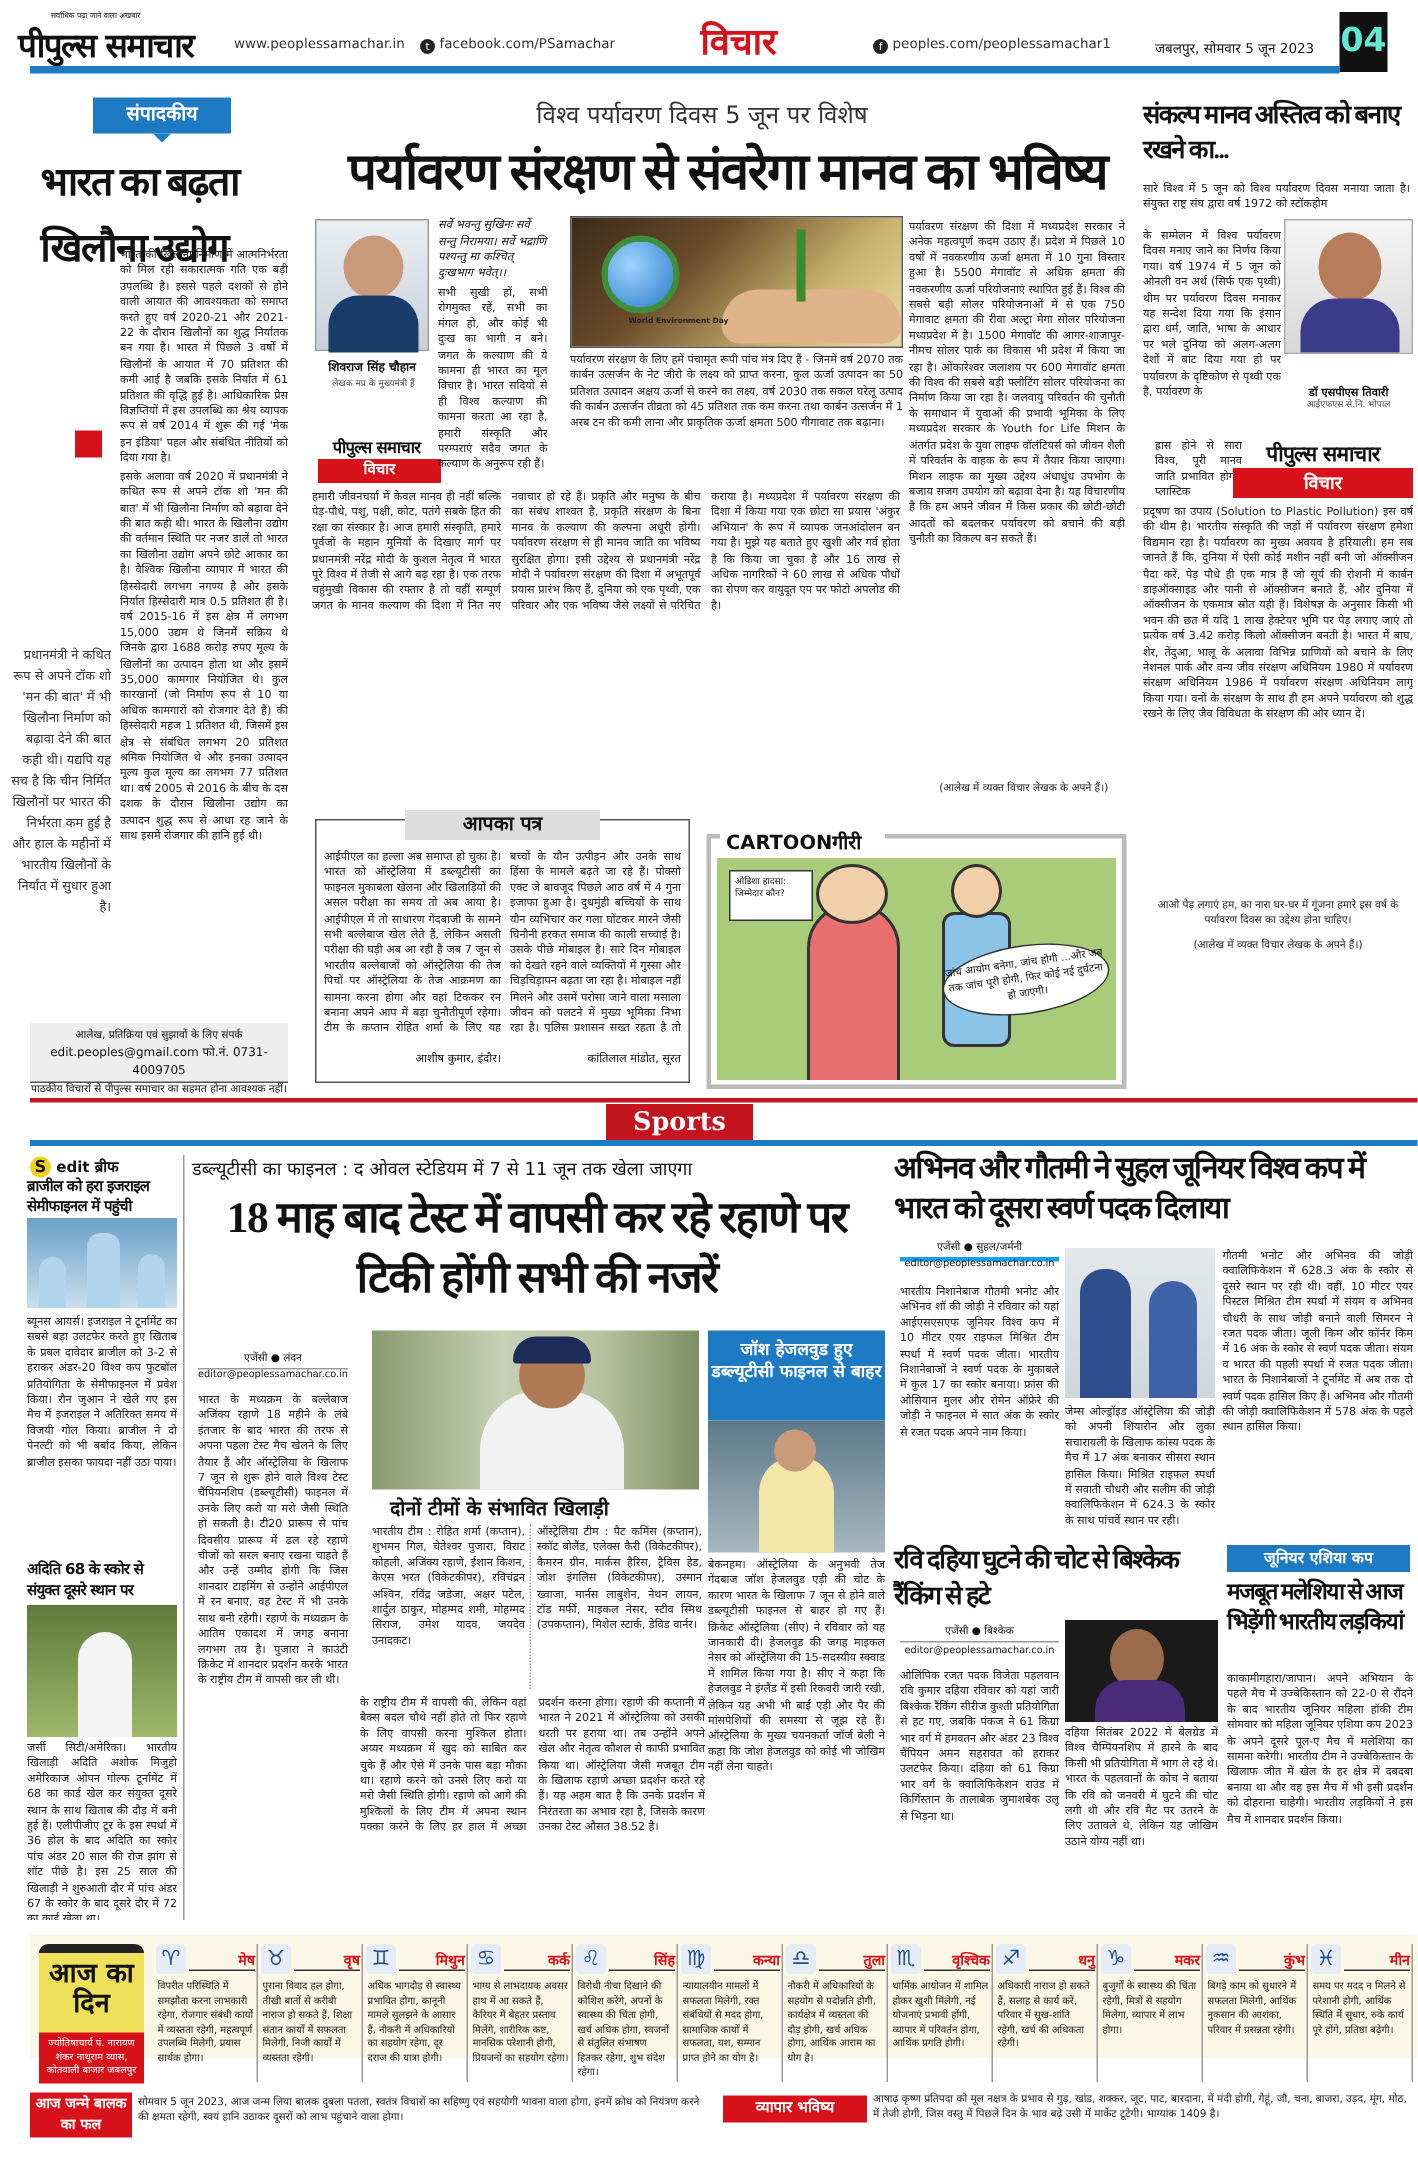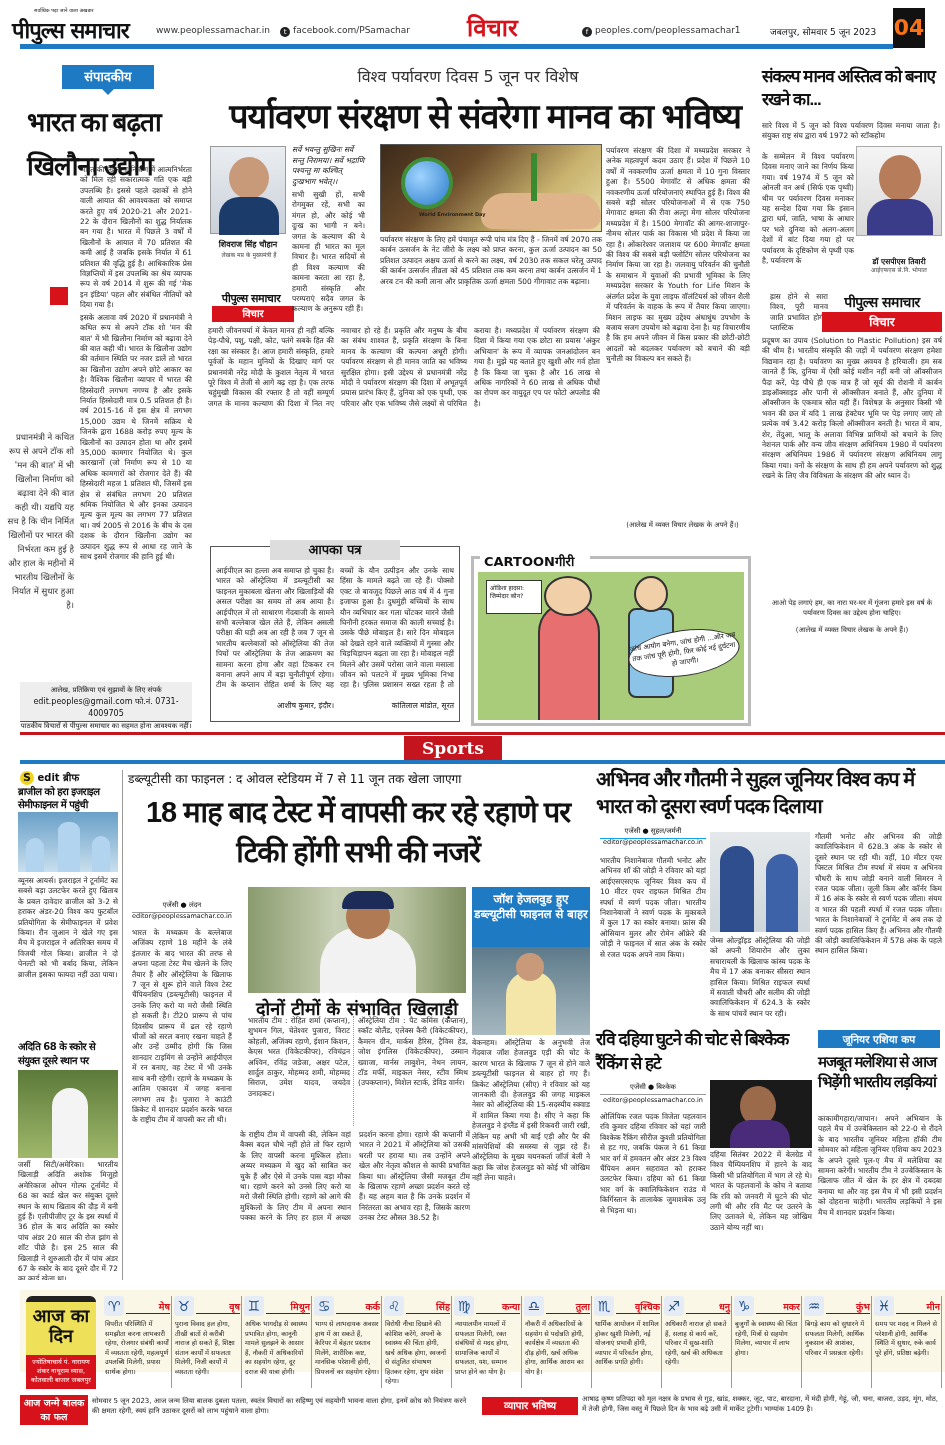--- a/index.html
+++ b/index.html
@@ -1,31 +1,31 @@
 <!DOCTYPE html>
 <html><head>
 <meta charset="utf-8">
 <style>
 *{box-sizing:border-box;margin:0;padding:0}
 body{width:945px;height:1445px;background:#fff;font-family:"DejaVu Sans",sans-serif;color:#111;overflow:hidden;position:relative}
 .abs{position:absolute}
 .txt{font-size:7.4px;line-height:10.4px;color:#222;text-align:justify;overflow:hidden}
 .txt p{margin-bottom:2px}
-.hl{font-family:Liberation Sans, sans-serif;font-weight:bold;color:#111;letter-spacing:-1px}
+.hl{font-family:Liberation Serif, serif;font-weight:bold;color:#111;letter-spacing:-1px}
 
 #masthead{left:0;top:0;width:945px;height:52px}
 #logo{left:12px;top:14px;font-size:22px;font-weight:bold;letter-spacing:-1px;color:#111}
 #logo .tag{position:absolute;left:22px;top:-7px;font-size:5px;font-weight:normal;letter-spacing:0}
 .mh-link{font-size:9px;color:#333;top:25px}
 #mh-web{left:156px}
 #mh-tw{left:280px}
 #mh-fb{left:582px}
 #mh-section{left:467px;top:10px;font-size:24px;font-weight:bold;color:#d8121b}
 #mh-date{left:770px;top:25px;font-size:9px;color:#111}
-#mh-page{left:893px;top:8px;width:32px;height:40px;background:#111;color:#f97316;font-size:22px;font-weight:bold;text-align:center;line-height:40px}
+#mh-page{left:893px;top:8px;width:32px;height:40px;background:#111;color:#5eead4;font-size:22px;font-weight:bold;text-align:center;line-height:40px}
 #mh-bar{left:20px;top:44px;width:873px;height:5px;background:#1e7ac2}
 .ico{display:inline-block;width:10px;height:10px;border-radius:50%;background:#222;color:#fff;font-size:7px;line-height:10px;text-align:center;margin-right:3px;vertical-align:-1px}
 
 #ed-tag{left:62px;top:65px;width:92px;height:24px;background:#1e7ac2;color:#fff;font-size:13px;font-weight:bold;text-align:center;line-height:24px}
 #ed-tag:after{content:"";position:absolute;left:40px;bottom:-6px;border-left:6px solid transparent;border-right:6px solid transparent;border-top:6px solid #1e7ac2}
 #ed-title{left:27px;top:100px;width:190px;font-size:26px;line-height:44px}
 #ed-body{left:80px;top:165px;width:112px;height:470px}
 #ed-quote{left:6px;top:430px;width:68px;font-size:8.5px;line-height:14px;text-align:right;color:#333}
 #ed-redmark{left:50px;top:287px;width:18px;height:18px;background:#d8121b}
 #ed-contact{left:20px;top:682px;width:172px;height:40px;background:#eee;border-bottom:1.5px solid #555;font-size:7px;line-height:12px;text-align:center;color:#111;padding-top:2px}
@@ -103,33 +103,33 @@
 #cr-kicker{left:128px;top:770px;width:460px;font-size:12px;color:#111}
 #cr-kicker b{font-weight:normal}
 #cr-title{left:128px;top:792px;width:460px;font-size:29px;line-height:40px;text-align:center}
 #cr-byline{left:132px;top:900px;width:100px;font-size:7px;text-align:center;border-bottom:1px solid #999;padding-bottom:3px}
 #cr-email{left:132px;top:912px;width:100px;font-size:6.5px;text-align:center}
 #cr-col1{left:132px;top:928px;width:100px;height:355px}
 #cr-img{left:248px;top:887px;width:218px;height:106px;background:linear-gradient(90deg,#8a9b6e,#c7cfb4 40%,#b8c2a0 70%,#7e8f60);overflow:hidden}
 #cr-img .body{position:absolute;left:72px;top:40px;width:96px;height:70px;border-radius:40px 40px 0 0;background:#f2f2f2}
 #cr-img .head{position:absolute;left:98px;top:8px;width:44px;height:44px;border-radius:50%;background:#b07a55}
 #cr-img .cap{position:absolute;left:94px;top:4px;width:52px;height:18px;border-radius:24px 24px 4px 4px;background:#1d2b58}
-#cr-sub{left:248px;top:996px;width:218px;font-size:18px;font-weight:bold;text-align:center}
+#cr-sub{left:260px;top:996px;width:218px;font-size:13px;font-weight:bold;text-align:left}
 #cr-ind{left:248px;top:1016px;width:106px;height:110px;border-right:1px dotted #999;padding-right:3px}
 #cr-aus{left:358px;top:1016px;width:110px;height:110px}
 #cr-lower{left:240px;top:1130px;width:230px;height:150px;column-count:2;column-gap:8px}
 
 #hz-box{left:472px;top:887px;width:118px;height:60px;background:#1e7ac2;color:#fff;font-size:11.5px;line-height:15px;font-weight:bold;text-align:center;padding-top:5px}
 #hz-img{left:472px;top:947px;width:118px;height:88px;background:linear-gradient(#5d7a8a,#a6b8c0);overflow:hidden}
 #hz-img .p{position:absolute;left:34px;top:24px;width:50px;height:70px;border-radius:24px 24px 0 0;background:#f3e6a8}
 #hz-img .h{position:absolute;left:44px;top:6px;width:28px;height:28px;border-radius:50%;background:#c99a7a}
 #hz-body{left:472px;top:1038px;width:118px;height:240px}
 
 #ab-title{left:596px;top:766px;width:346px;font-size:20px;line-height:27px}
-#ab-byline{left:600px;top:826px;width:106px;font-size:7px;text-align:center;border-bottom:1px solid #0ea5e9;padding-bottom:3px}
+#ab-byline{left:600px;top:826px;width:106px;font-size:7px;text-align:center;border-bottom:3px solid #0ea5e9;padding-bottom:3px}
 #ab-email{left:600px;top:838px;width:106px;font-size:6.5px;text-align:center}
 #ab-col1{left:600px;top:856px;width:106px;height:165px}
 #ab-img{left:710px;top:832px;width:100px;height:100px;background:linear-gradient(#e4e8ea,#cfd7dc);overflow:hidden}
 #ab-img .p1{position:absolute;left:10px;top:14px;width:34px;height:86px;border-radius:16px 16px 0 0;background:#2e4e8e}
 #ab-img .p2{position:absolute;left:56px;top:22px;width:32px;height:78px;border-radius:16px 16px 0 0;background:#3e62a8}
 #ab-col2{left:710px;top:936px;width:100px;height:85px}
 #ab-col3{left:815px;top:832px;width:127px;height:190px}
 
 #rv-title{left:596px;top:1028px;width:215px;font-size:17px;line-height:24px}
 #rv-byline{left:600px;top:1082px;width:106px;font-size:7px;text-align:center;border-bottom:1px solid #999;padding-bottom:3px}

